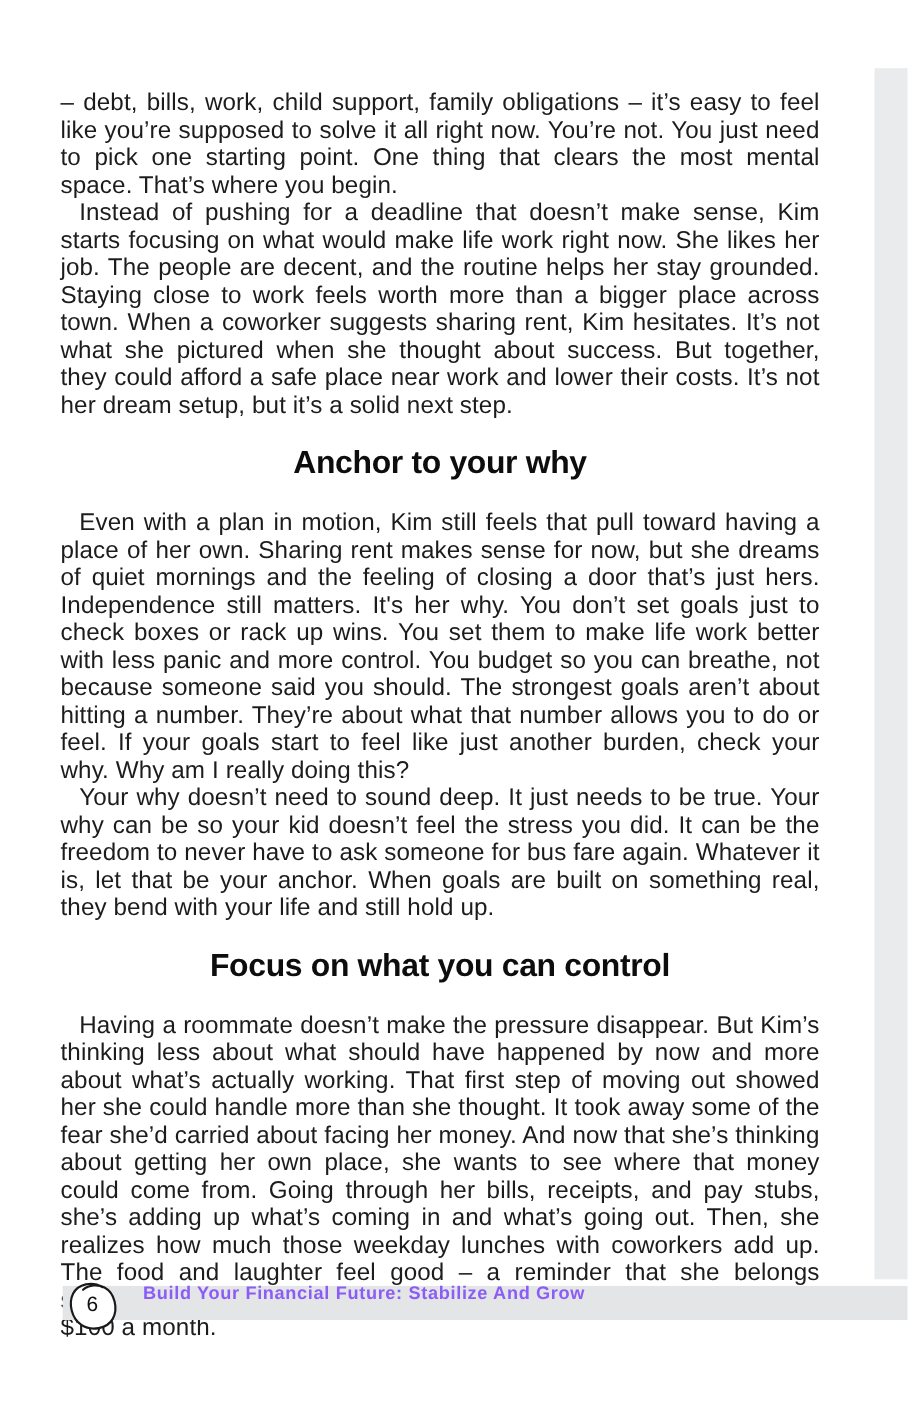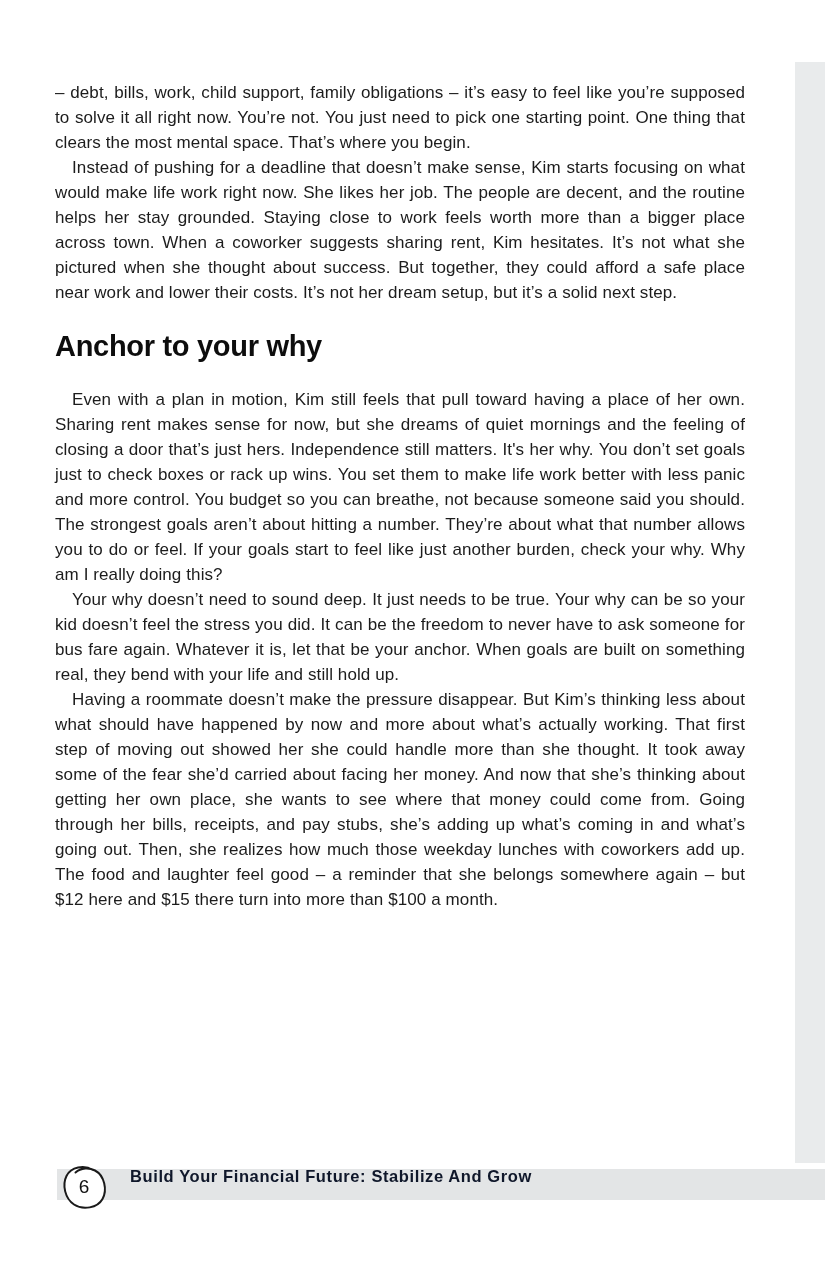--- a/index.html
+++ b/index.html
@@ -19,49 +19,50 @@
   .edge-bar{
     position:absolute;
     left:795px;top:62px;width:30px;height:1101px;
     background:var(--edge-color);
   }
   .content{
     position:absolute;
     left:55px;top:80px;width:690px;
   }
   .content p{
-    font-size:17px;
+    font-size:22px;
     line-height:25px;
     text-align:justify;
     letter-spacing:0.1px;
   }
   .content p.indent{text-indent:17px;}
   .content p .italic{}
   .content h2{
     font-size:29px;
     line-height:36px;
     font-weight:bold;
     letter-spacing:-0.3px;
+    text-align:center;
     color:#0d0d0d;
     margin-top:23px;
     margin-bottom:23px;
   }
   .footer-band{
     position:absolute;
     left:57px;top:1169px;right:0;height:31px;
     background:var(--band-color);
   }
   .footer-title{
     position:absolute;
     left:130px;top:1169px;height:15px;
     display:flex;align-items:center;
     font-size:16.5px;
     font-weight:bold;
     letter-spacing:0.6px;
-    color:#0f172a;
+    color:#8b5cf6;
   }
   .page-circle{
     position:absolute;
     left:60px;top:1163px;
     width:48px;height:48px;
   }
   .page-circle svg{position:absolute;left:0;top:0;}
   .page-num{
     position:absolute;left:0;top:0;width:48px;height:48px;
     display:flex;align-items:center;justify-content:center;
@@ -73,20 +74,21 @@
 <body>
 
 <div class="edge-bar"></div>
 
 <div class="content" id="content">
     <p><span>– debt, bills, work, child support, family obligations – it’s easy to feel like you’re supposed to solve it all right now. You’re not. You just need to pick one starting point. One thing that clears the most mental space. That’s where you begin.</span></p>
     <p class="indent"><span>Instead of pushing for a deadline that doesn’t make sense, Kim starts focusing on what would make life work right now. She likes her job. The people are decent, and the routine helps her stay grounded. Staying close to work feels worth more than a bigger place across town. When a coworker suggests sharing rent, Kim hesitates. It’s not what she pictured when she thought about success. But together, they could afford a safe place near work and lower their costs. It’s not her dream setup, but it’s a solid next step.</span></p>
     <h2>Anchor to your why</h2>
     <p class="indent"><span>Even with a plan in motion, Kim still feels that pull toward having a place of her own. Sharing rent makes sense for now, but she dreams of quiet mornings and the feeling of closing a door that’s just hers. Independence still matters. It's her </span><span class="italic">why</span><span>. You don’t set goals just to check boxes or rack up wins. You set them to make life work better with less panic and more control. You budget so you can breathe, not because someone said you should. The strongest goals aren’t about hitting a number. They’re about what that number allows you to do or feel. If your goals start to feel like just another burden, check your why. </span><span class="italic">Why am I really doing this?</span></p>
     <p class="indent"><span>Your why doesn’t need to sound deep. It just needs to be true. Your why can be so your kid doesn’t feel the stress you did. It can be the freedom to never have to ask someone for bus fare again. Whatever it is, let that be your anchor. When goals are built on something real, they bend with your life and still hold up.</span></p>
+    <h2>Focus on what you can control</h2>
     <p class="indent"><span>Having a roommate doesn’t make the pressure disappear. But Kim’s thinking less about what should have happened by now and more about what’s actually working. That first step of moving out showed her she could handle more than she thought. It took away some of the fear she’d carried about facing her money. And now that she’s thinking about getting her own place, she wants to see where that money could come from. Going through her bills, receipts, and pay stubs, she’s adding up what’s coming in and what’s going out. Then, she realizes how much those weekday lunches with coworkers add up. The food and laughter feel good – a reminder that she belongs somewhere again – but $12 here and $15 there turn into more than $100 a month.</span></p>
   </div>
 
 <div class="footer-band"></div>
 <div class="footer-title">Build Your Financial Future: Stabilize And Grow</div>
 <div class="page-circle">
   <svg width="48" height="48" viewBox="0 0 48 48">
     <path d="M33 7 C 24 1.5, 11 4, 6.5 13 C 2 22, 5 35.5, 14 41.5 C 23 47.5, 37.5 45, 42.5 36 C 47.5 27, 44.5 12.5, 35 7.5 C 29.5 4.5, 21 4.5, 15.5 9.5" fill="#ffffff" stroke="#1a1a1a" stroke-width="2" stroke-linecap="round"></path>
   </svg>
   <div class="page-num">6</div>

